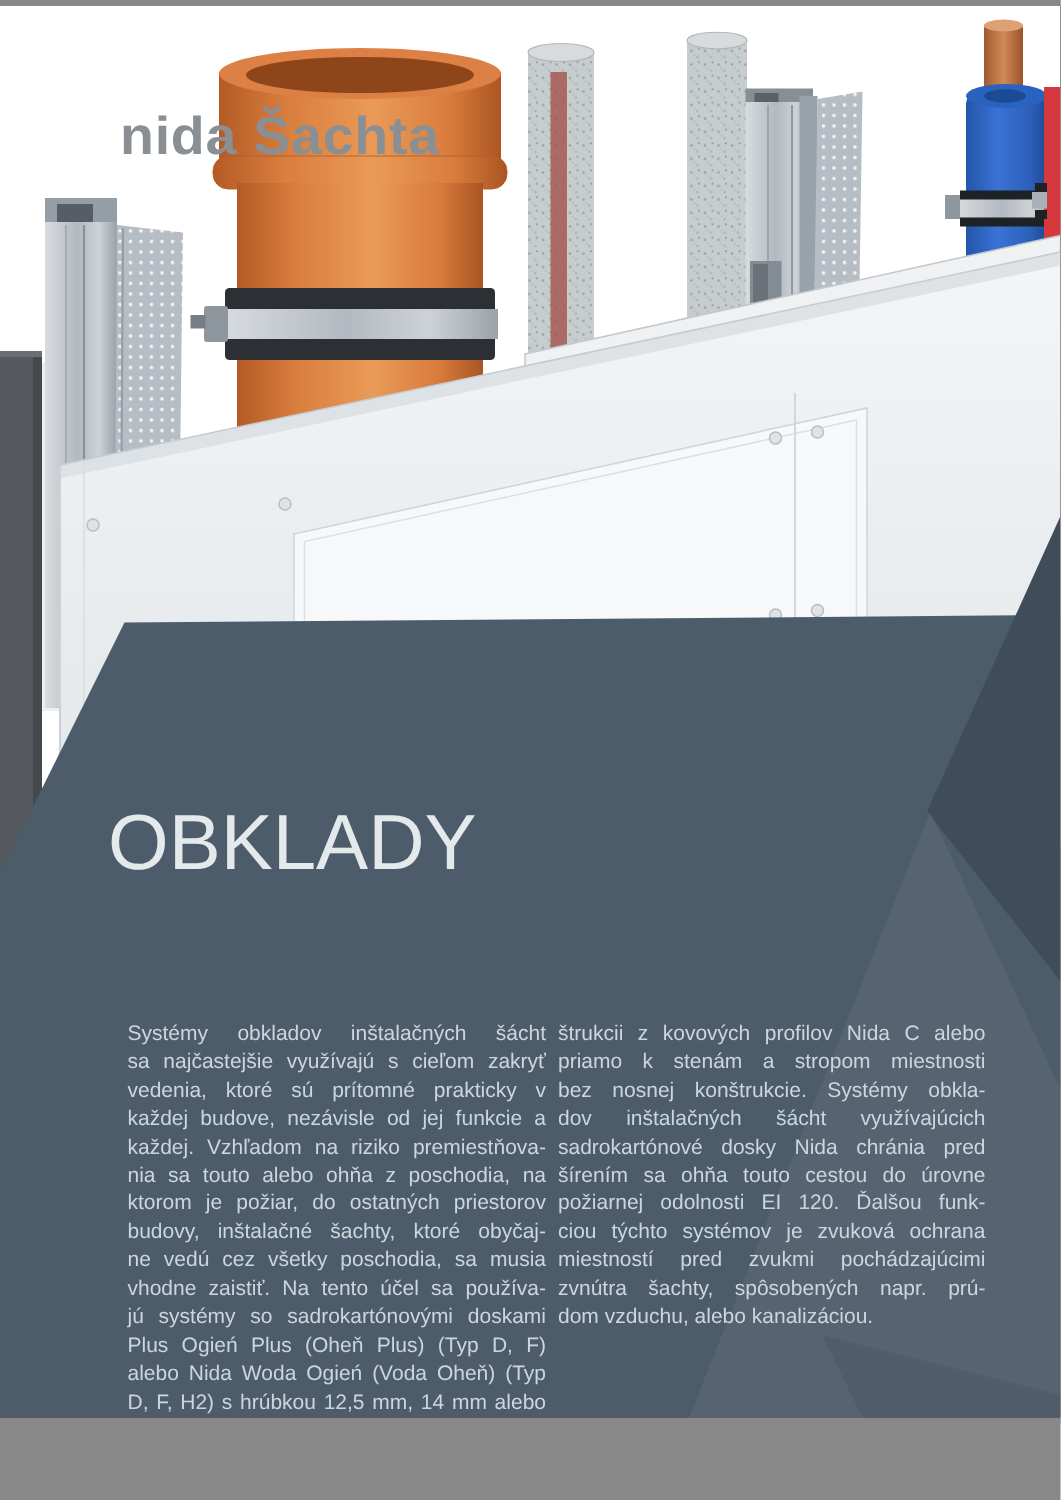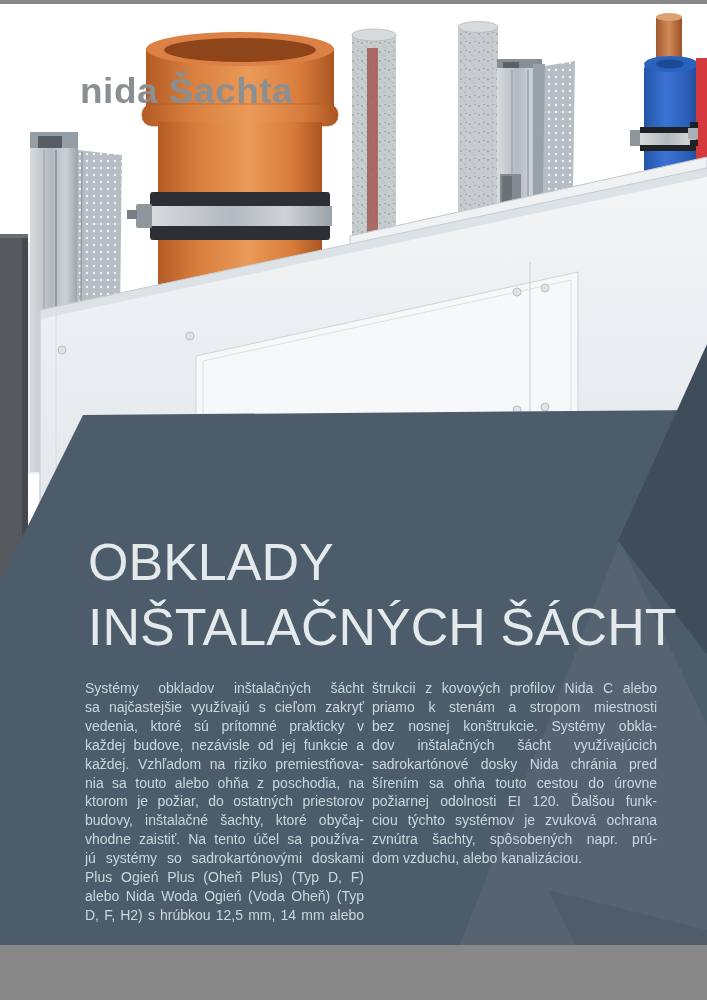--- a/index.html
+++ b/index.html
@@ -9,21 +9,21 @@
     font-family:"Liberation Sans", sans-serif;
   }
   .illustration{position:absolute;left:0;top:0;width:707px;height:1000px;}
   .logo{
     position:absolute;left:80px;top:66px;
     font-size:37px;font-weight:700;letter-spacing:0.5px;
     color:var(--logo-gray,#8a8f94);
     transform:scaleY(0.96);
   }
   .title{
-    position:absolute;left:88px;top:526px;width:600px;
+    position:absolute;left:72px;top:526px;width:600px;
     color:var(--title-text,#e4e9ec);
     font-size:52px;font-weight:300;line-height:65px;letter-spacing:0px;
   }
   .title span{display:block;white-space:nowrap;}
   .columns{position:absolute;left:85px;top:675px;width:572px;}
   .col{position:absolute;top:0;
     color:var(--body-text,#ccd6dd);
     font-size:14px;line-height:18.9px;font-weight:400;}
   .col-left{left:0;width:279px;}
   .col-right{left:287px;width:285px;}
@@ -190,46 +190,47 @@
       <polygon points="707,340 618,537 707,650" style="fill:var(--slate-dark-triangle)"></polygon>
       <polygon points="620,537 436,1000 838,1000" fill="#ffffff" opacity="0.055"></polygon>
       <polygon points="548,886 604,1000 707,1000 707,926" fill="#000000" opacity="0.08"></polygon>
     </g>
   </svg>
 
   <div class="logo">nida Šachta</div>
 
   <h1 class="title" style="margin:0">
     <span>OBKLADY</span>
-    <span>INŠTALAČNÝCH ŠÁCHT</span>
   </h1>
 
   <div class="columns">
     <div class="col col-left">
         <div class="tline">Systémy obkladov inštalačných šácht</div>
         <div class="tline">sa najčastejšie využívajú s cieľom zakryť</div>
         <div class="tline">vedenia, ktoré sú prítomné prakticky v</div>
         <div class="tline">každej budove, nezávisle od jej funkcie a</div>
         <div class="tline">každej. Vzhľadom na riziko premiestňova-</div>
         <div class="tline">nia sa touto alebo ohňa z poschodia, na</div>
         <div class="tline">ktorom je požiar, do ostatných priestorov</div>
         <div class="tline">budovy, inštalačné šachty, ktoré obyčaj-</div>
+        <div class="tline">ne vedú cez všetky poschodia, sa musia</div>
         <div class="tline">vhodne zaistiť. Na tento účel sa používa-</div>
         <div class="tline">jú systémy so sadrokartónovými doskami</div>
         <div class="tline">Plus Ogień Plus (Oheň Plus) (Typ D, F)</div>
         <div class="tline">alebo Nida Woda Ogień (Voda Oheň) (Typ</div>
         <div class="tline">D, F, H2) s hrúbkou 12,5 mm, 14 mm alebo</div>
       </div>
     <div class="col col-right">
         <div class="tline">štrukcii z kovových profilov Nida C alebo</div>
         <div class="tline">priamo k stenám a stropom miestnosti</div>
         <div class="tline">bez nosnej konštrukcie. Systémy obkla-</div>
         <div class="tline">dov inštalačných šácht využívajúcich</div>
         <div class="tline">sadrokartónové dosky Nida chránia pred</div>
         <div class="tline">šírením sa ohňa touto cestou do úrovne</div>
         <div class="tline">požiarnej odolnosti EI 120. Ďalšou funk-</div>
         <div class="tline">ciou týchto systémov je zvuková ochrana</div>
+        <div class="tline">miestností pred zvukmi pochádzajúcimi</div>
         <div class="tline">zvnútra šachty, spôsobených napr. prú-</div>
         <div class="tline last">dom vzduchu, alebo kanalizáciou.</div>
       </div>
   </div>
 
 </div>
 
 </body></html>

